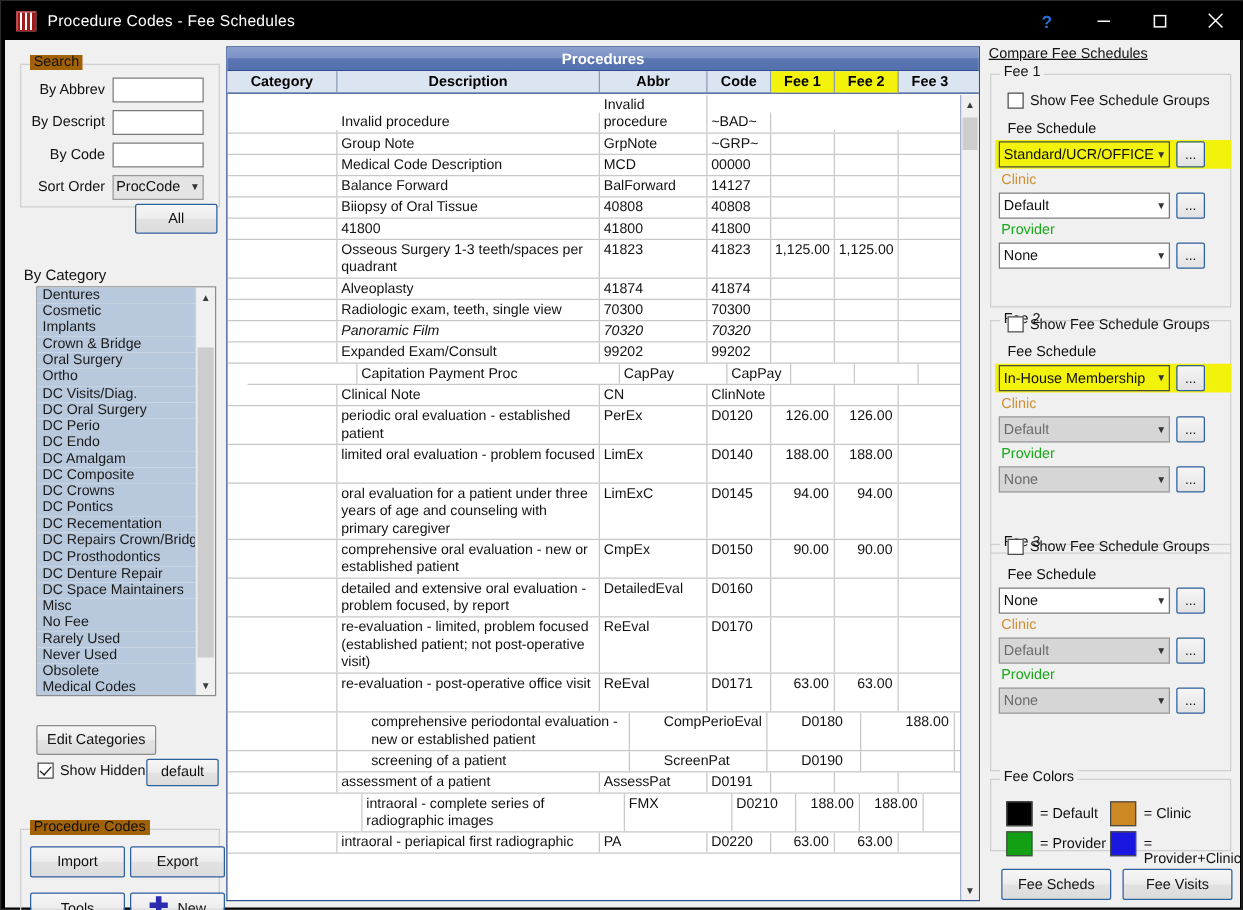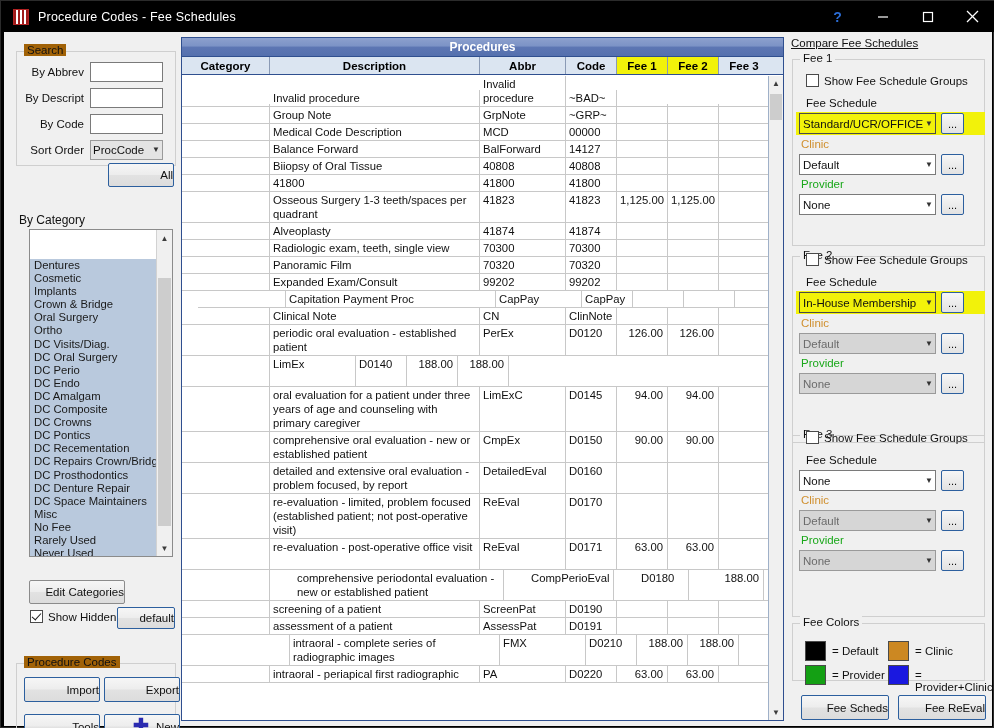--- a/index.html
+++ b/index.html
@@ -69,31 +69,31 @@
   }
   .combo-lite {
     width: 73px; height: 20px; border: 1px solid #9a9a9a; background: #e4e4e4;
     font-size: 11.5px; padding: 1px 2px; color: #111; display: flex; align-items: center;
     justify-content: space-between;
   }
   .caret { font-size: 8px; color: #333; line-height: 1; }
   .btn {
     background: linear-gradient(to bottom, #f6f6f6 0%, #ededed 48%, #e2e2e2 52%, #dcdcdc 100%);
     border: 1px solid #8b8b8b; border-radius: 2px;
-    font-size: 11.5px; color: #111; display: flex; align-items: center; justify-content: flex-end;
+    font-size: 11.5px; color: #111; display: flex; align-items: center; justify-content: center;
     cursor: default;
   }
   .btn.primary { border: 1px solid #2c5f9e; }
   .btn-all { position: absolute; left: 97px; top: 126px; width: 66px; height: 24px; }
   .bycat-label { position: absolute; left: 8px; top: 176px; font-size: 12px; color: #111; }
   .catlist {
     position: absolute; left: 18px; top: 192px; width: 144px; height: 328px;
     background: #fff; border: 1px solid #8b8b8b; overflow: hidden;
   }
-  .catlist .inner { position: absolute; left: 0; top: 0; width: 128px; margin-top: 29px; }
+  .catlist .inner { position: absolute; left: 0; top: 0; width: 128px; }
   .cat-item {
     height: 13.1px; line-height: 13.1px; font-size: 11.3px; color: #1a1a1a;
     background: #b9c9dd; padding-left: 4px; white-space: nowrap; overflow: hidden;
   }
   .vscroll {
     position: absolute; right: 0; top: 0; width: 16px; height: 100%;
     background: #f0f0f0; border-left: 1px solid #d2d2d2;
   }
   .vscroll .arrow {
     height: 16px; display: flex; align-items: center; justify-content: center;
@@ -405,21 +405,21 @@
           </div>
           <div class="row" style="height: 17px;">
             <div class="cell c-cat"></div>
             <div class="cell c-desc">Radiologic exam, teeth, single view</div>
             <div class="cell c-abbr">70300</div>
             <div class="cell c-code">70300</div>
             <div class="cell c-fee1 num"></div>
             <div class="cell c-fee2 num"></div>
             <div class="cell c-fee3 num"></div>
           </div>
-          <div class="row" style="height: 17px;">
+          <div class="row" style="height: 17px; font-style: italic;">
             <div class="cell c-cat"></div>
             <div class="cell c-desc">Panoramic Film</div>
             <div class="cell c-abbr">70320</div>
             <div class="cell c-code">70320</div>
             <div class="cell c-fee1 num"></div>
             <div class="cell c-fee2 num"></div>
             <div class="cell c-fee3 num"></div>
           </div>
           <div class="row" style="height: 17px;">
             <div class="cell c-cat"></div>
@@ -452,20 +452,21 @@
             <div class="cell c-cat"></div>
             <div class="cell c-desc">periodic oral evaluation - established patient</div>
             <div class="cell c-abbr">PerEx</div>
             <div class="cell c-code">D0120</div>
             <div class="cell c-fee1 num">126.00</div>
             <div class="cell c-fee2 num">126.00</div>
             <div class="cell c-fee3 num"></div>
           </div>
           <div class="row" style="height: 31px;">
             <div class="cell c-cat"></div>
+            <div class="cell c-desc">limited oral evaluation - problem focused</div>
             <div class="cell c-abbr">LimEx</div>
             <div class="cell c-code">D0140</div>
             <div class="cell c-fee1 num">188.00</div>
             <div class="cell c-fee2 num">188.00</div>
             <div class="cell c-fee3 num"></div>
           </div>
           <div class="row" style="height: 45px;">
             <div class="cell c-cat"></div>
             <div class="cell c-desc">oral evaluation for a patient under three years of age and counseling with primary caregiver</div>
             <div class="cell c-abbr">LimExC</div>
@@ -512,21 +513,21 @@
           </div>
           <div class="row" style="height: 31px; gap: 24px;">
             <div class="cell c-cat"></div>
             <div class="cell c-desc">comprehensive periodontal evaluation - new or established patient</div>
             <div class="cell c-abbr">CompPerioEval</div>
             <div class="cell c-code">D0180</div>
             <div class="cell c-fee1 num">188.00</div>
             <div class="cell c-fee2 num">188.00</div>
             <div class="cell c-fee3 num"></div>
           </div>
-          <div class="row" style="height: 17px;">
+          <div class="row" style="height: 17px; gap: 24px;">
             <div class="cell c-cat"></div>
             <div class="cell c-desc">screening of a patient</div>
             <div class="cell c-abbr">ScreenPat</div>
             <div class="cell c-code">D0190</div>
             <div class="cell c-fee1 num"></div>
             <div class="cell c-fee2 num"></div>
             <div class="cell c-fee3 num"></div>
           </div>
           <div class="row" style="height: 17px;">
             <div class="cell c-cat"></div>
@@ -673,19 +674,19 @@
       <div class="swlbl" style="left:127px; top:608px;">= Clinic</div>
       <div class="swatch" style="left:17px; top:628px; background:#14a014;"></div>
       <div class="swlbl" style="left:44px; top:632px;">= Provider</div>
       <div class="swatch" style="left:100px; top:628px; background:#1a18e0;"></div>
       <div class="swlbl" style="left:127px; top:632px;">= Provider+Clinic</div>
 
       <div class="btn primary btn-feescheds">
         <span>Fee Scheds</span>
       </div>
       <div class="btn primary btn-feetools">
-        <span>Fee ReEval</span>
+        <span>Fee Visits</span>
       </div>
 
     </div>
 
   </div>
 </div>
 
 </body></html>

